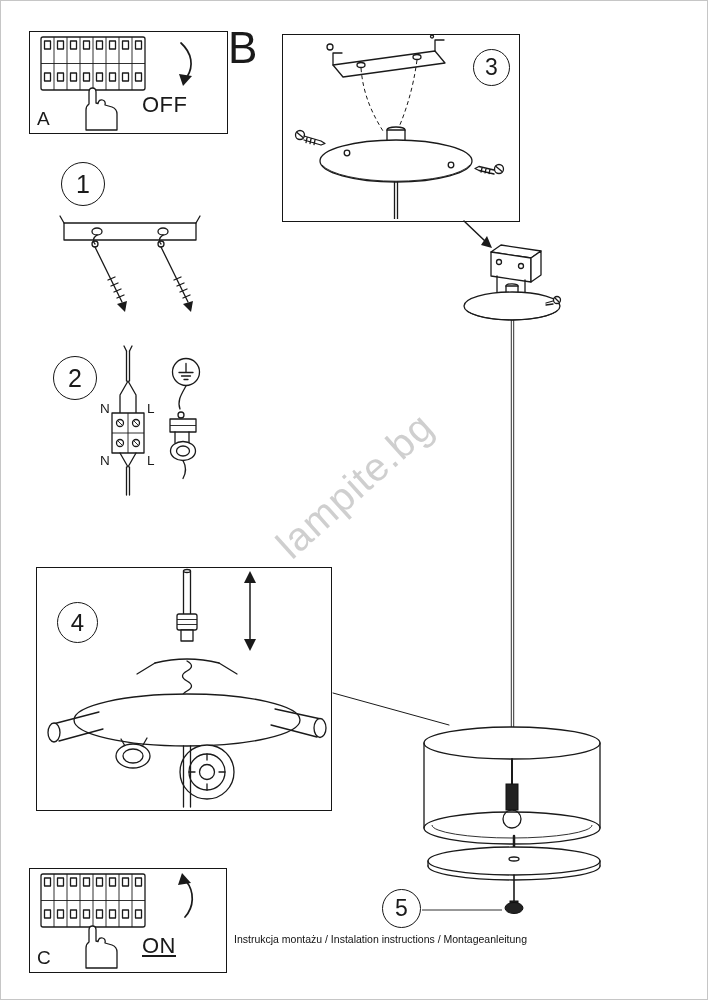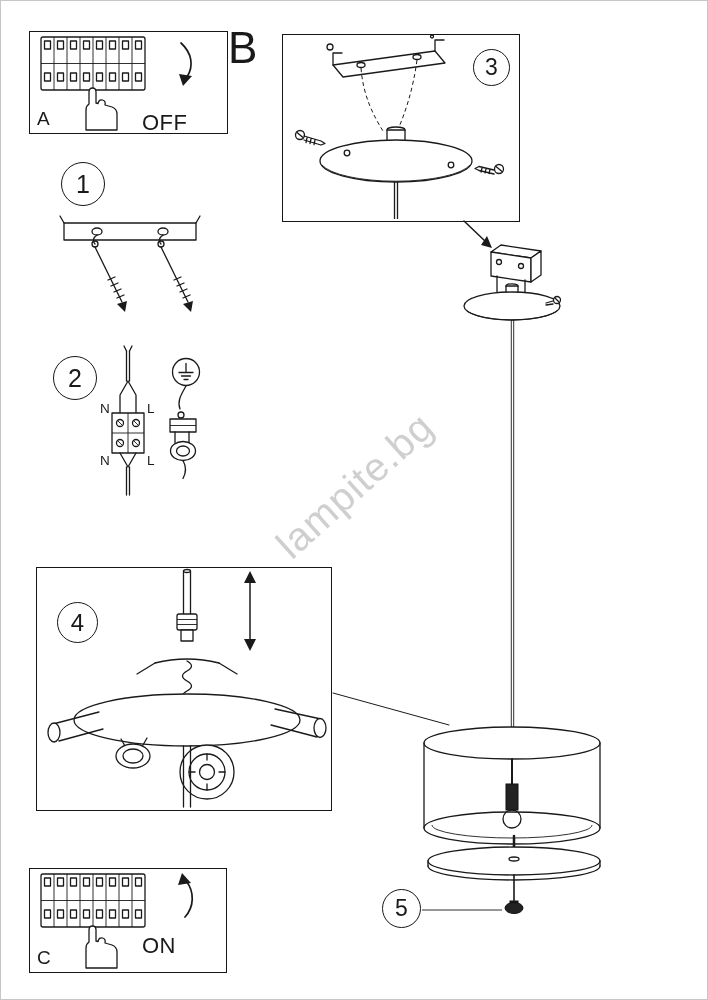--- a/index.html
+++ b/index.html
@@ -5,22 +5,22 @@
   html,body{margin:0;padding:0;background:#fff;}
   .sheet{position:relative;width:706px;height:998px;border:1px solid #c6c6c6;background:#fff;
          font-family:"Liberation Sans","DejaVu Sans",sans-serif;color:#1a1a1a;overflow:hidden;}
   .box{position:absolute;border:1.6px solid #161616;background:#fff;box-sizing:border-box;}
   #box-a{left:28px;top:30px;width:199px;height:103px;}
   #box-3{left:281px;top:33px;width:238px;height:188px;}
   #box-4{left:35px;top:566px;width:296px;height:244px;}
   #box-c{left:28px;top:867px;width:198px;height:105px;}
   .corner-label{position:absolute;left:7px;bottom:3px;font-size:19px;}
   .power-label{position:absolute;font-size:22px;letter-spacing:.5px;}
-  #off-label{left:112px;top:60px;margin-top:18px;}
-  #on-label{left:112px;top:64px;}
+  #off-label{left:112px;top:60px;}
+  #on-label{left:112px;top:64px;text-decoration:underline;}
   #letter-b{position:absolute;left:227px;top:22px;font-size:44px;}
   .badge{position:absolute;border:1.7px solid #161616;border-radius:50%;display:flex;align-items:center;
          justify-content:center;background:#fff;font-size:25px;}
   #badge-1{left:60px;top:161px;width:42px;height:42px;}
   #badge-2{left:52px;top:355px;width:42px;height:42px;}
   #badge-3{left:190px;top:14px;width:35px;height:35px;font-size:23px;}
   #badge-4{left:20px;top:34px;width:39px;height:39px;font-size:24px;}
   #badge-5{left:381px;top:888px;width:37px;height:37px;font-size:23px;}
   .wire-label{position:absolute;font-size:13.5px;}
   #n-top{left:99px;top:400px;} #l-top{left:146px;top:400px;}
@@ -295,15 +295,16 @@
     </g>
     <path class="t" d="M121,694 L201,694"></path>
     <path class="s" style="stroke-width:1" d="M32,477 L148,509"></path>
   </svg>
 
   <div class="badge" id="badge-5">
     <span>5</span>
   </div>
 
   <div id="footer">
+    <div>Instrukcja montażu / Instalation instructions / Montageanleitung</div>
   </div>
 
 </div>
 
 </body></html>

